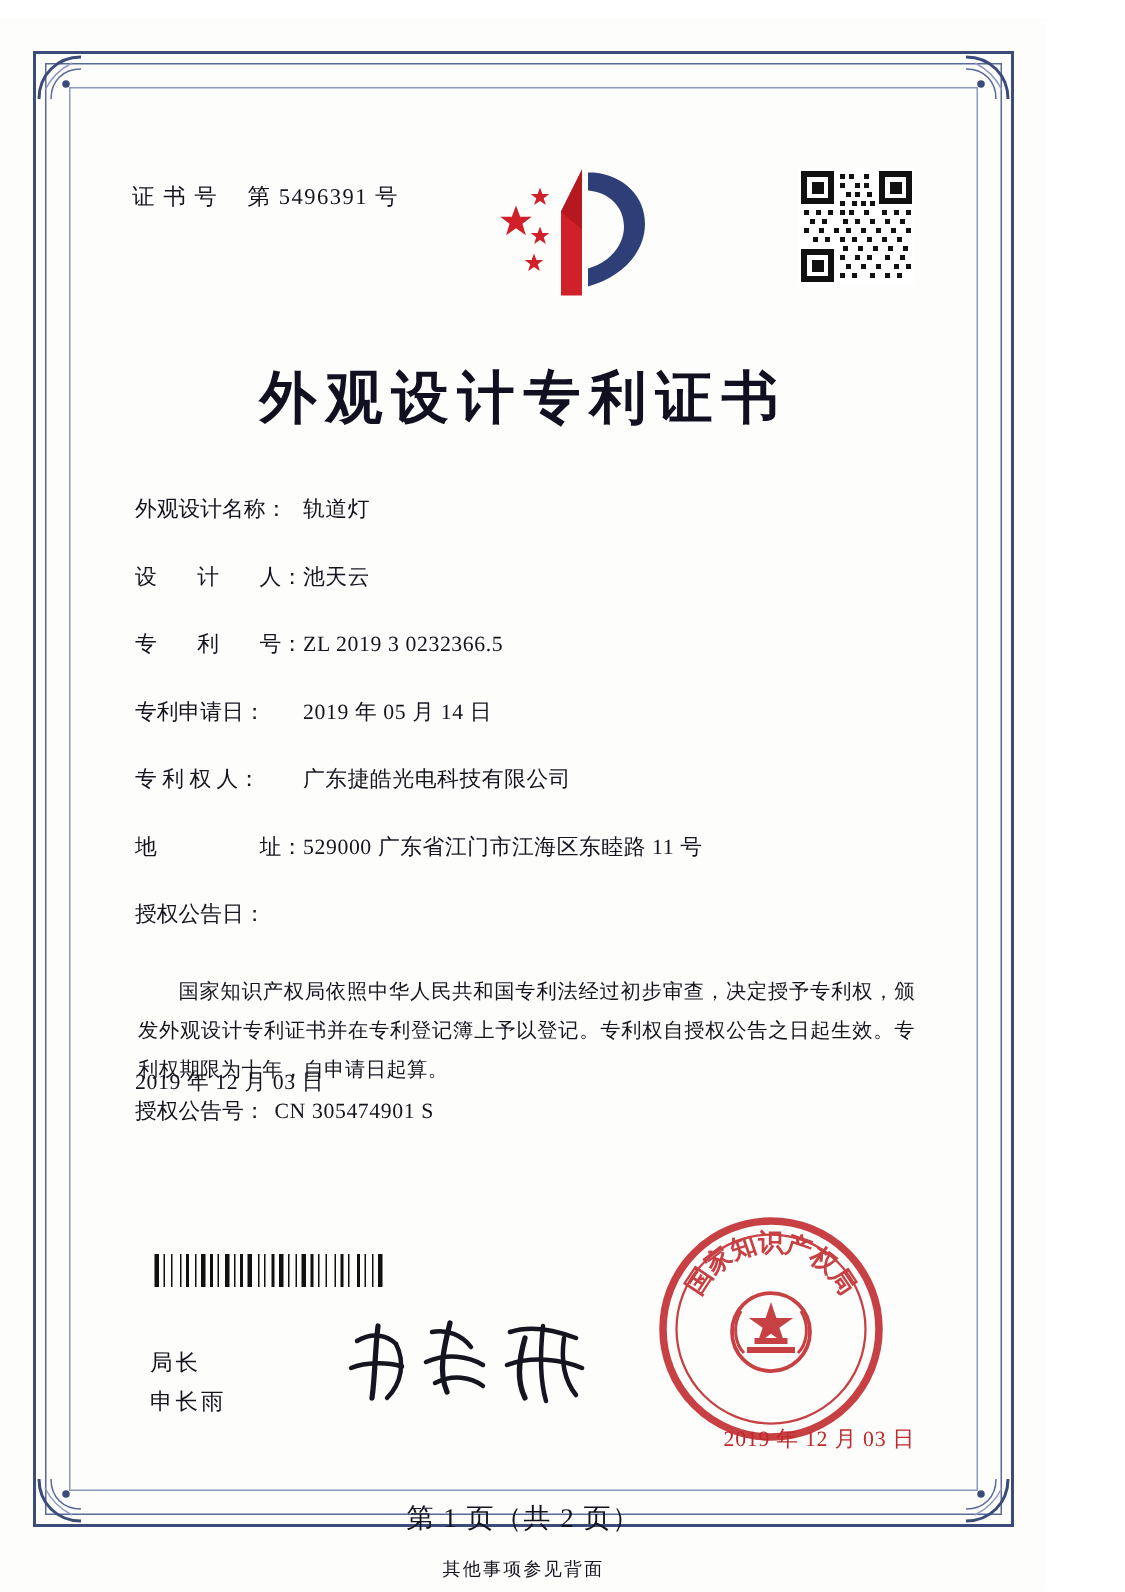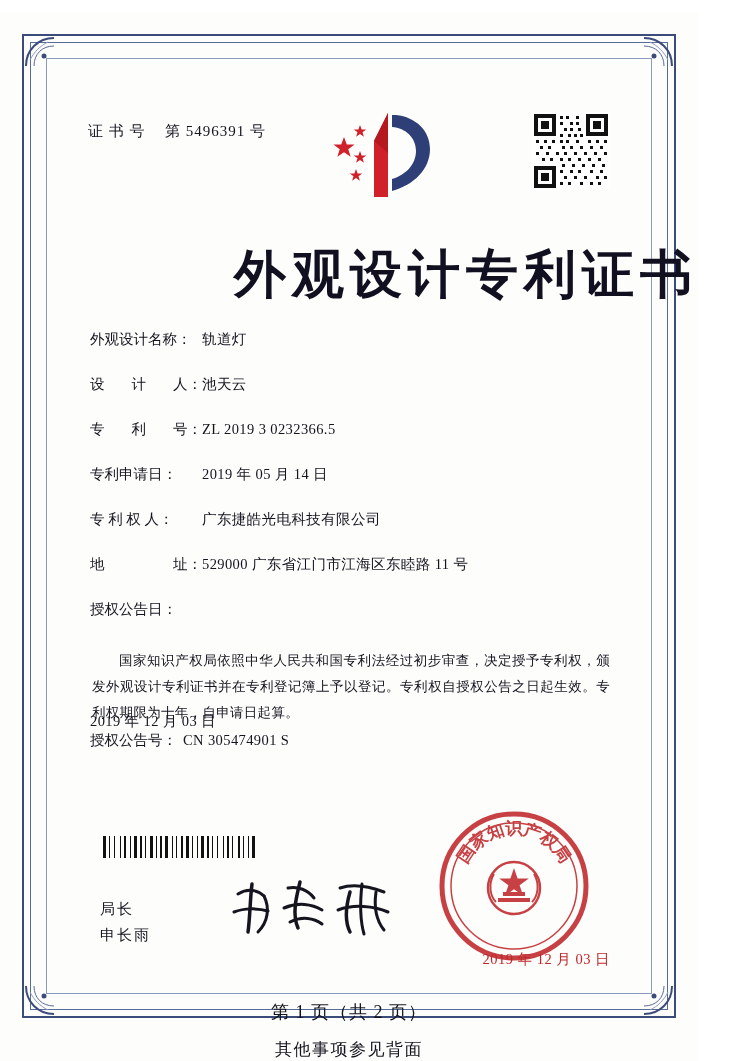--- a/index.html
+++ b/index.html
@@ -75,22 +75,22 @@
     position: absolute;
     right: 88px; top: 100px;
     width: 78px; height: 78px;
   }
 
   
   .title {
     position: absolute;
     left: 0; right: 0;
     top: 228px;
-    text-align: right;
-    font-size: 52px;
+    text-align: center;
+    font-size: 38px;
     font-weight: bold;
     letter-spacing: 6px;
     color: #101020;
     font-family: "Liberation Serif", "DejaVu Serif", serif;
   }
 
   
   .fields {
     position: absolute;
     left: 90px;
@@ -210,21 +210,21 @@
     text-align: center;
     font-size: 18px;
     color: #14141e;
     letter-spacing: 1px;
   }
   .footer-note {
     position: absolute;
     left: 0; right: 0;
     top: 1026px;
     text-align: center;
-    font-size: 17px;
+    font-size: 12px;
     color: #14141e;
     letter-spacing: 1.5px;
   }
 </style>
 </head>
 <body>
 
 <div class="certificate">
 
   <div class="border-outer"></div>

